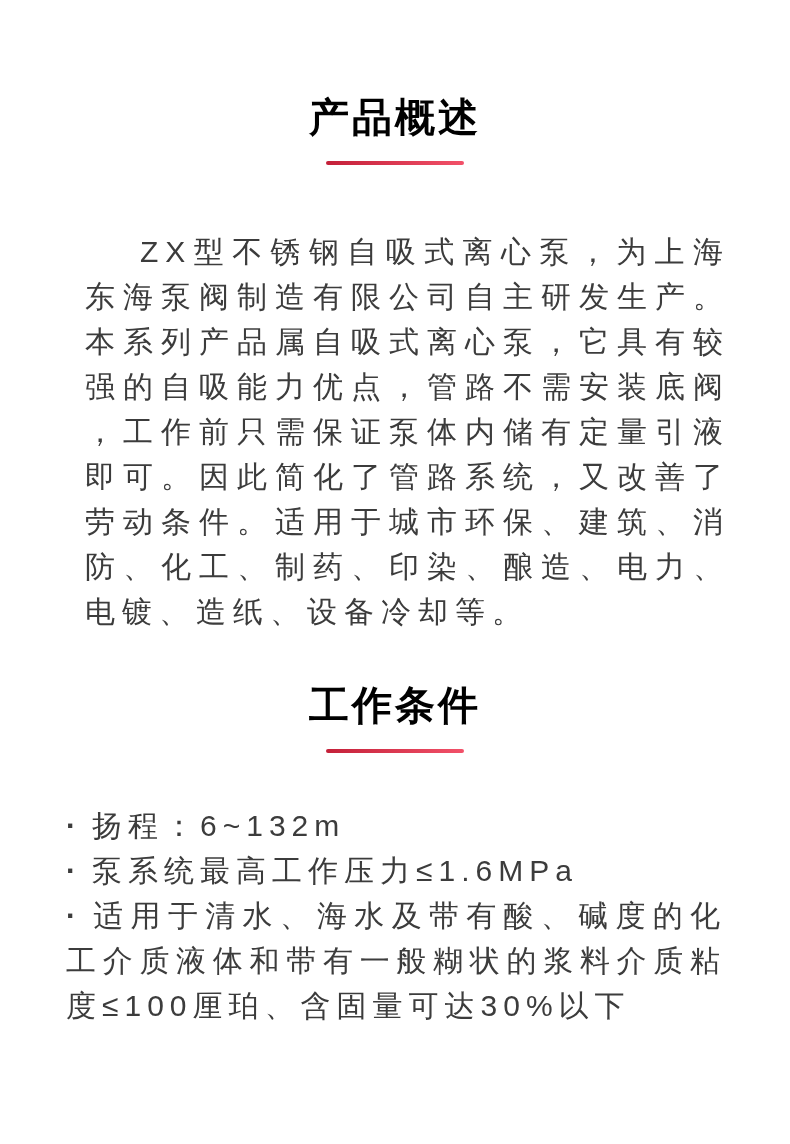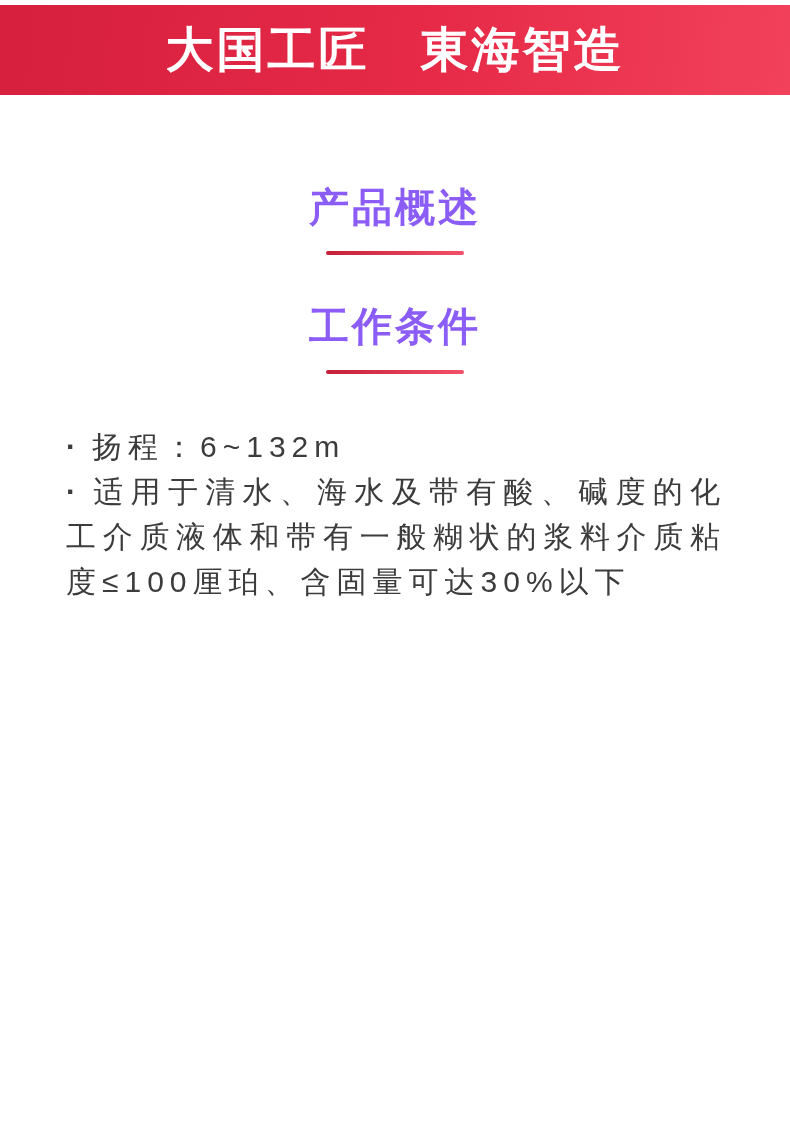--- a/index.html
+++ b/index.html
@@ -22,21 +22,21 @@
     font-size: 48px;
     font-weight: 900;
     color: #ffffff;
     letter-spacing: 3px;
     white-space: nowrap;
   }
 
   .section-title {
     font-size: 40px;
     font-weight: 800;
-    color: #8b5cf6;
+    color: #000000;
     text-align: center;
     letter-spacing: 3px;
   }
   .section-overview .section-title { margin-top: 85px; }
   .section-conditions .section-title { margin-top: 44px; }
 
   .title-underline {
     width: 138px; height: 4px;
     margin: 16px auto 0 auto;
     background: linear-gradient(90deg, #c42039 0%, #f25169 100%);
@@ -75,32 +75,31 @@
     font-weight: 700;
   }
 </style>
 </head>
 <body>
 
 <div class="page">
 
   <div class="top-strip"></div>
 
-  <header class="banner">
-    <h1 class="banner-text">大国工匠　東海智造</h1>
-  </header>
 
   <section class="section section-overview">
     <h2 class="section-title">产品概述</h2>
     <div class="title-underline"></div>
+    <p class="overview-body">ZX型不锈钢自吸式离心泵，为上海东海泵阀制造有限公司自主研发生产。本系列产品属自吸式离心泵，它具有较强的自吸能力优点，管路不需安装底阀，工作前只需保证泵体内储有定量引液即可。因此简化了管路系统，又改善了劳动条件。适用于城市环保、建筑、消防、化工、制药、印染、酿造、电力、电镀、造纸、设备冷却等。</p>
   </section>
 
   <section class="section section-conditions">
     <h2 class="section-title">工作条件</h2>
     <div class="title-underline"></div>
 
     <ul class="conditions-list">
       <li><span class="dot">·</span><span class="cond-text">扬程：6~132m</span></li>
+      <li><span class="dot">·</span><span class="cond-text">泵系统最高工作压力≤1.6MPa</span></li>
       <li><span class="dot">·</span><span class="cond-text">适用于清水、海水及带有酸、碱度的化工介质液体和带有一般糊状的浆料介质粘度≤100厘珀、含固量可达30%以下</span></li>
     </ul>
   </section>
 
 </div>
 
 </body></html>

